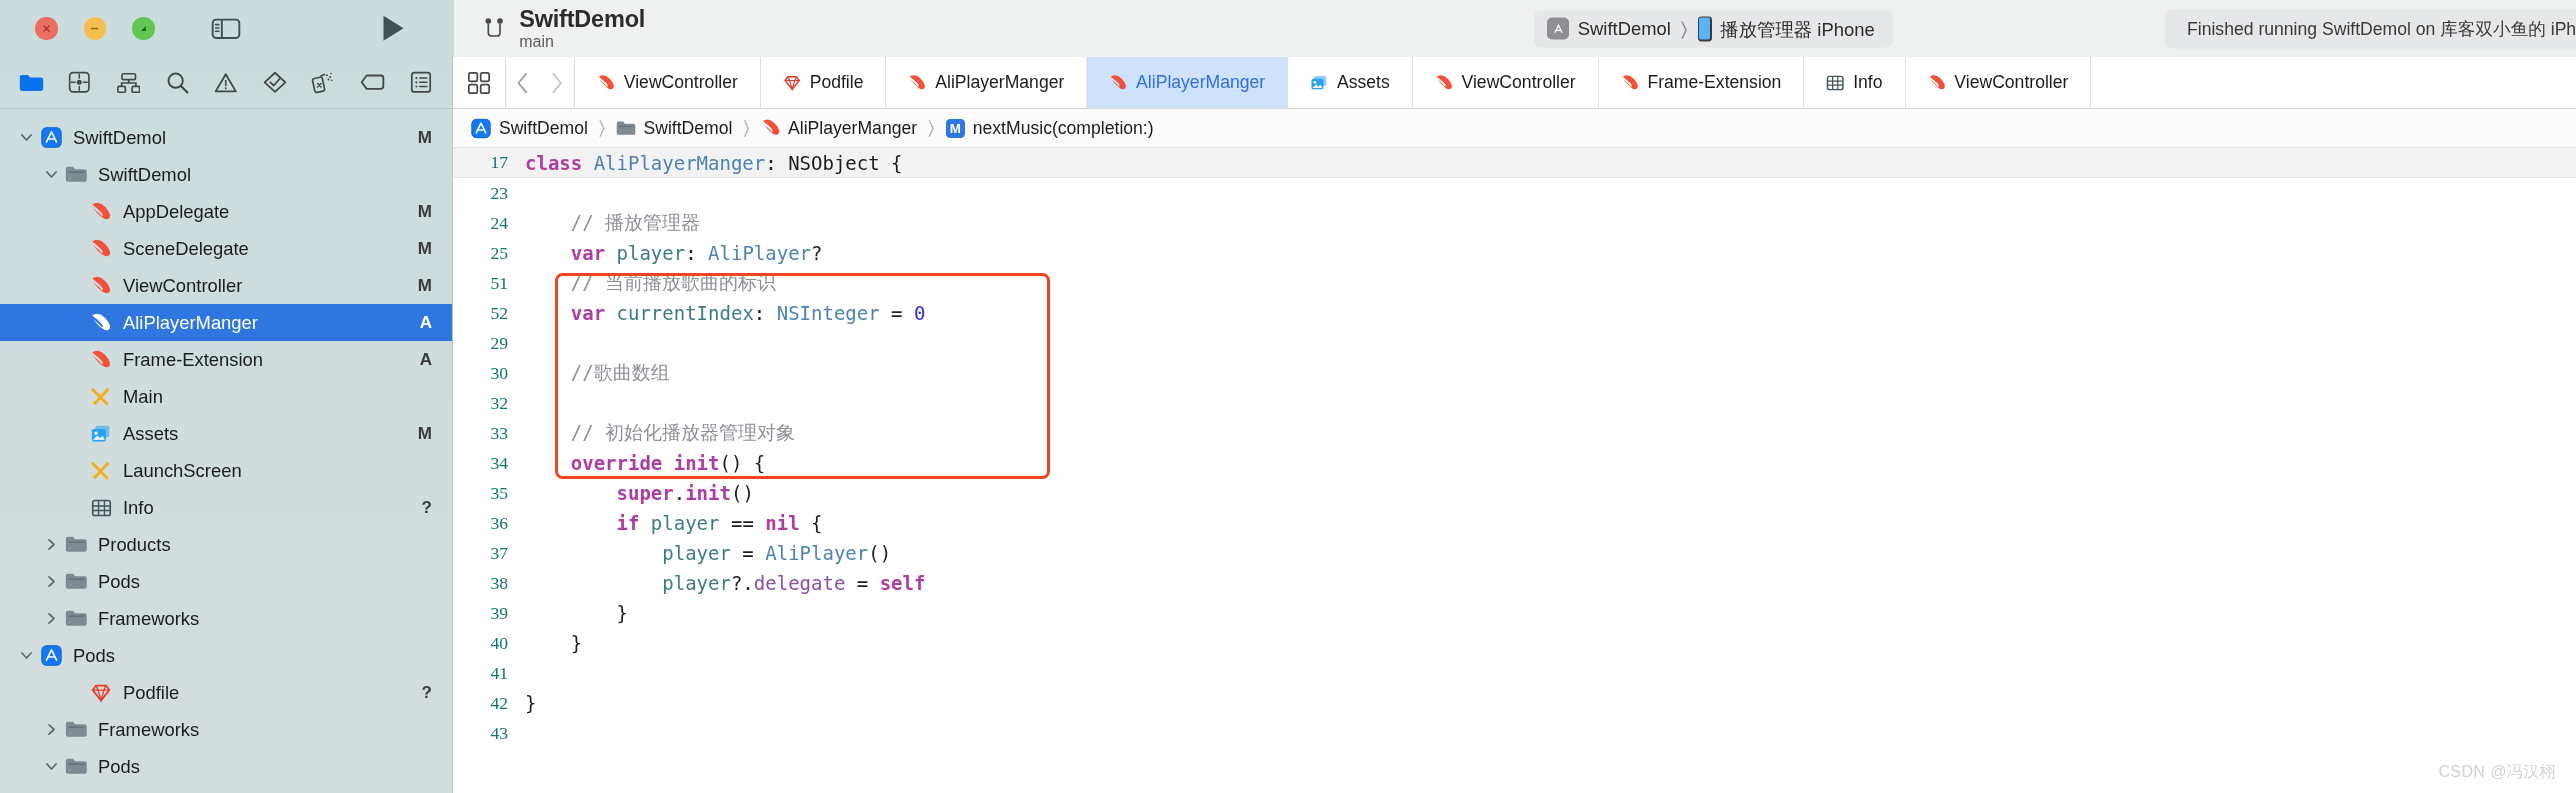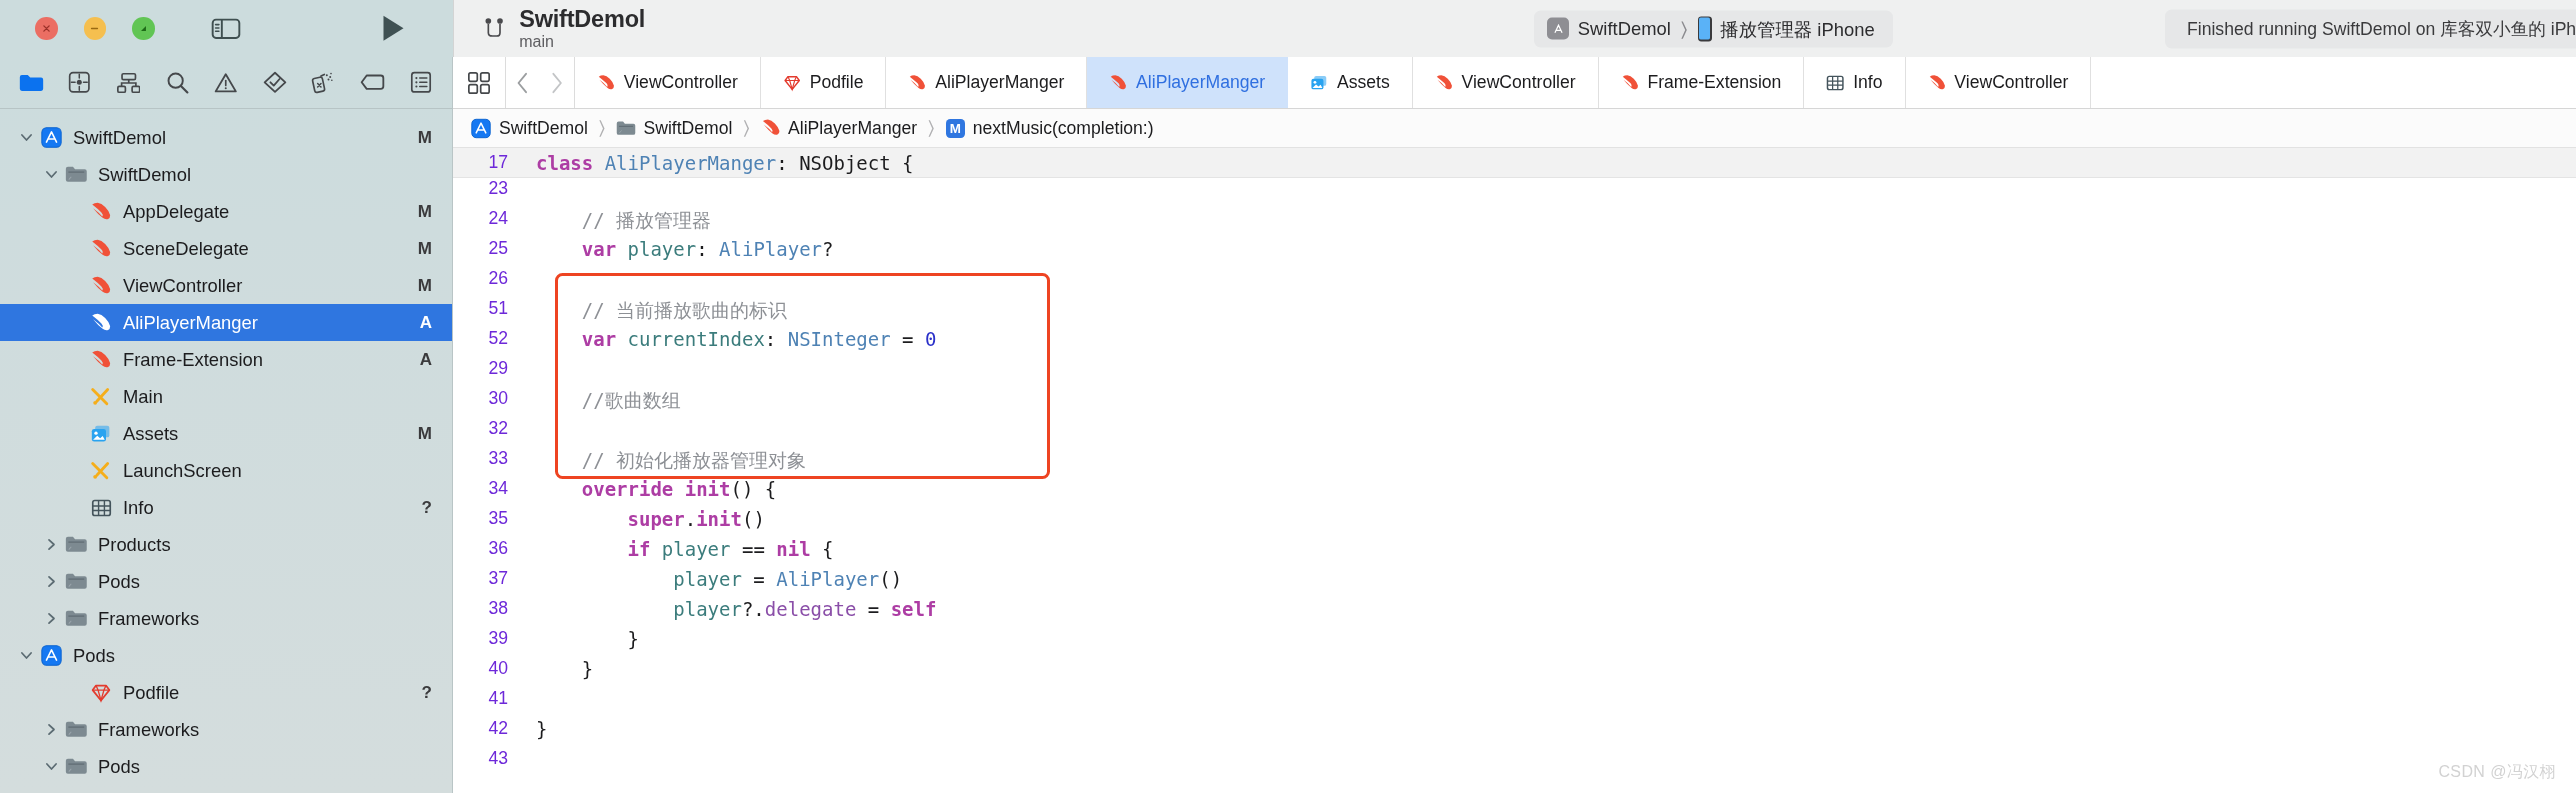--- a/index.html
+++ b/index.html
@@ -121,26 +121,26 @@
     width: 19px; height: 19px; border-radius: 4.2px; background: #2f76e0; color:#fff;
     font-size: 13.4px; font-weight: bold; display:flex; align-items:center; justify-content:center;
   }
 
   .codewrap { flex: 1; position: relative; overflow: hidden; background: #ffffff; }
   .fixedline {
     position: relative; height: 30px; background: #f2f2f2;
     border-bottom: 0.8px solid #e4e4e4; display:flex; align-items:center;
   }
   .code { position: relative; font-family: "DejaVu Sans Mono", "Liberation Mono", monospace; }
-  .cline { height: 30px; display:flex; font-size: 19px; white-space: pre; }
+  .cline { height: 30px; display:flex; align-items:center; font-size: 19px; white-space: pre; }
   .lnum {
     width: 72px; flex: 0 0 72px; text-align: right; padding-right: 17px;
-    color: #6d28d9; font-size: 17.6px; font-family: Liberation Sans, sans-serif;
-  }
-  .ctext { flex: 1; margin-left: 11px; }
+    color: #0f766e; font-size: 17.6px; font-family: Liberation Serif, serif;
+  }
+  .ctext { flex: 1; }
 
   .kw { color: #ad3da4; font-weight: bold; }
   .ty { color: #4e82b4; }
   .tyd { color: #1c1c1e; }
   .cm { color: #8d9095; }
   .num { color: #2a30c9; }
   .id { color: #1c1c1e; }
   .mem { color: #3b7c7c; }
   .pm { color: #8a4ea8; }
 
@@ -697,21 +697,20 @@
         <div class="fixedline">
           <span class="lnum">17</span>
           <span class="ctext" style="font-family:'DejaVu Sans Mono','Liberation Mono',monospace;font-size:19px;">
             <span class="kw">class</span><span class="id"> </span><span class="ty">AliPlayerManger</span><span class="id">: </span><span class="tyd">NSObject</span><span class="id"> {</span>
           </span>
         </div>
         <div class="code" id="code">
             <div class="cline"><span class="lnum">23</span><span class="ctext"></span></div>
             <div class="cline"><span class="lnum">24</span><span class="ctext">    <span class="cm">// 播放管理器</span></span></div>
             <div class="cline"><span class="lnum">25</span><span class="ctext"><span class="id">    </span><span class="kw">var</span><span class="id"> </span><span class="mem">player</span><span class="id">: </span><span class="ty">AliPlayer</span><span class="id">?</span></span></div>
-            <div class="cline"><span class="lnum">26</span><span class="ctext"></span></div>
             <div class="cline"><span class="lnum">51</span><span class="ctext">    <span class="cm">// 当前播放歌曲的标识</span></span></div>
             <div class="cline"><span class="lnum">52</span><span class="ctext"><span class="id">    </span><span class="kw">var</span><span class="id"> </span><span class="mem">currentIndex</span><span class="id">: </span><span class="ty">NSInteger</span><span class="id"> = </span><span class="num">0</span></span></div>
             <div class="cline"><span class="lnum">29</span><span class="ctext"></span></div>
             <div class="cline"><span class="lnum">30</span><span class="ctext">    <span class="cm">//歌曲数组</span></span></div>
             <div class="cline"><span class="lnum">32</span><span class="ctext"></span></div>
             <div class="cline"><span class="lnum">33</span><span class="ctext">    <span class="cm">// 初始化播放器管理对象</span></span></div>
             <div class="cline"><span class="lnum">34</span><span class="ctext"><span class="id">    </span><span class="kw">override</span><span class="id"> </span><span class="kw">init</span><span class="id">() {</span></span></div>
             <div class="cline"><span class="lnum">35</span><span class="ctext"><span class="id">        </span><span class="kw">super</span><span class="id">.</span><span class="kw">init</span><span class="id">()</span></span></div>
             <div class="cline"><span class="lnum">36</span><span class="ctext"><span class="id">        </span><span class="kw">if</span><span class="id"> </span><span class="mem">player</span><span class="id"> == </span><span class="kw">nil</span><span class="id"> {</span></span></div>
             <div class="cline"><span class="lnum">37</span><span class="ctext"><span class="id">            </span><span class="mem">player</span><span class="id"> = </span><span class="ty">AliPlayer</span><span class="id">()</span></span></div>

